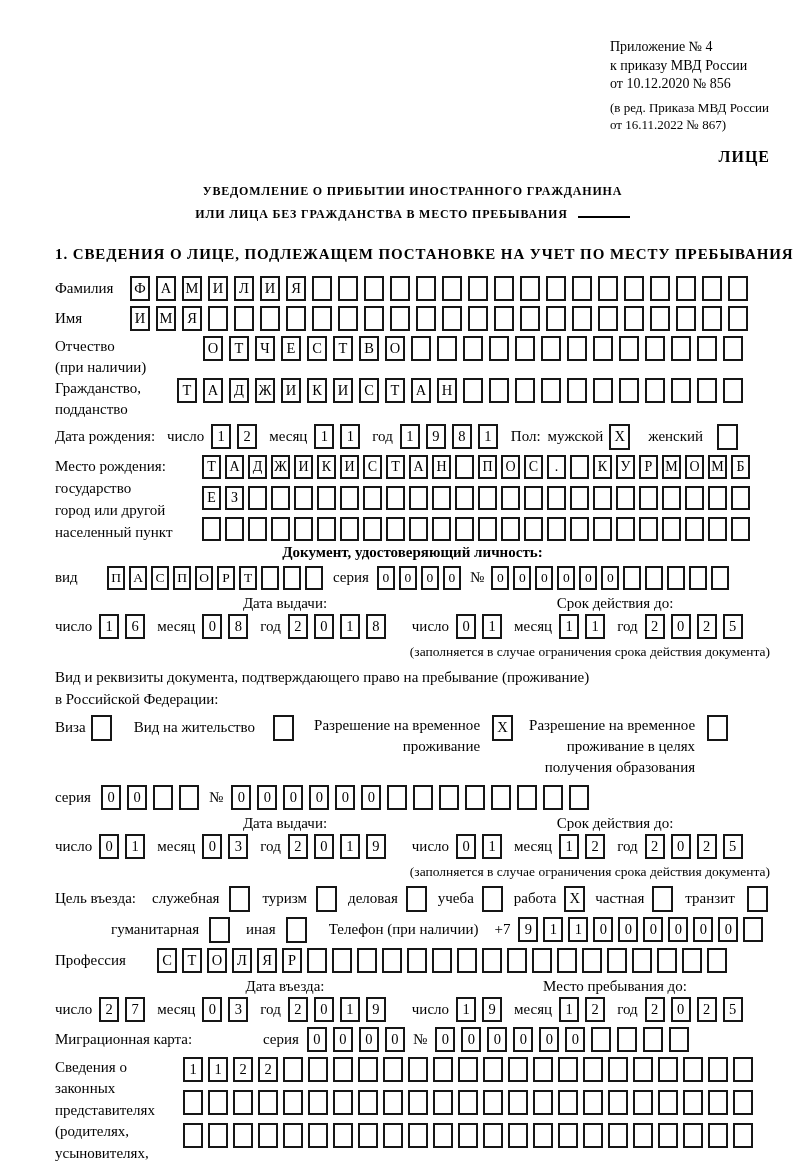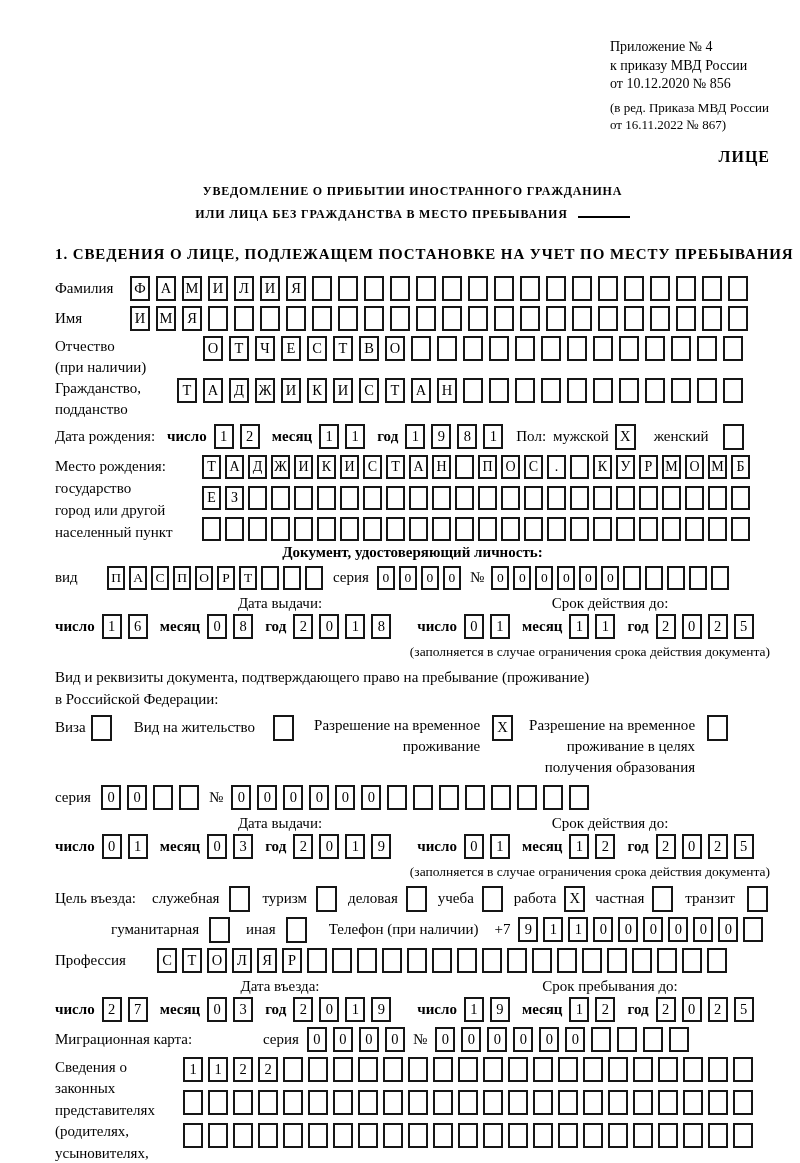--- a/index.html
+++ b/index.html
@@ -21,25 +21,25 @@
   .lbl { font-size:15px; flex-shrink:0; }
   .lbl2 { font-size:15px; line-height:21px; flex-shrink:0; }
   .cells { display:flex; gap:6px; flex-shrink:0; }
   .cell { width:20px; height:25px; border:2px solid #161616; display:flex; align-items:center; justify-content:center;
           font-size:14.5px; flex-shrink:0; background:#fff; }
   .cells.md { gap:5px; } .cells.md .cell { width:20px; }
   .cells.sm { gap:4px; } .cells.sm .cell { width:19px; height:24px; font-size:14px; }
   .cells.xs { gap:4px; } .cells.xs .cell { width:18px; height:24px; font-size:13.5px; }
   .cells.box .cell { width:21px; height:26px; }
   .center-b { text-align:center; font-weight:700; font-size:15px; margin:1px 0 5px; }
-  .dh { display:flex; font-size:15px; padding-left:75px; margin:2px 0; }
+  .dh { display:flex; font-size:15px; padding-left:75px; margin:2px 0;justify-content:center; }
   .dh .h1 { width:300px; text-align:center; }
   .dh .h2 { width:300px; text-align:center; margin-left:30px; }
   .dategroup { display:flex; align-items:center; }
-  .dlbl { font-size:15px; margin:0 7px 0 12px; flex-shrink:0;font-weight:bold; }
+  .dlbl { font-size:15px; margin:0 7px 0 12px; flex-shrink:0; }
   .dlbl.first { margin-left:0; }
   .note-r { text-align:right; font-size:13.5px; margin:1px 0 6px; }
   .plain { font-size:15px; line-height:22px; }
   .optlbl { font-size:15px; line-height:21px; text-align:right; flex-shrink:0; }
 </style>
 </head>
 <body>
 
 <div class="page">
 
@@ -571,21 +571,21 @@
         <div class="cell"></div>
         <div class="cell"></div>
         <div class="cell"></div>
         <div class="cell"></div>
         <div class="cell"></div>
       </div>
   </div>
 
   <div class="dh">
     <span class="h1">Дата въезда:</span>
-    <span class="h2">Срок пребывания до:</span>
+    <span class="h2">Место пребывания до:</span>
   </div>
   <div class="row">
     <div class="dategroup">
         <span class="dlbl first">число</span>
         <div class="cells">
           <div class="cell">2</div>
           <div class="cell">7</div>
         </div>
         <span class="dlbl">месяц</span>
         <div class="cells">

